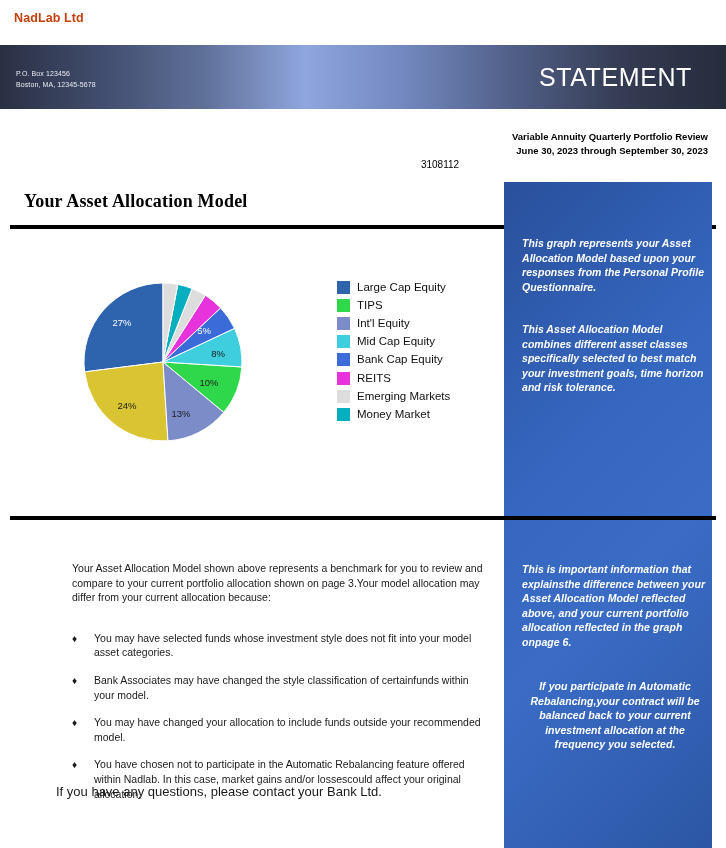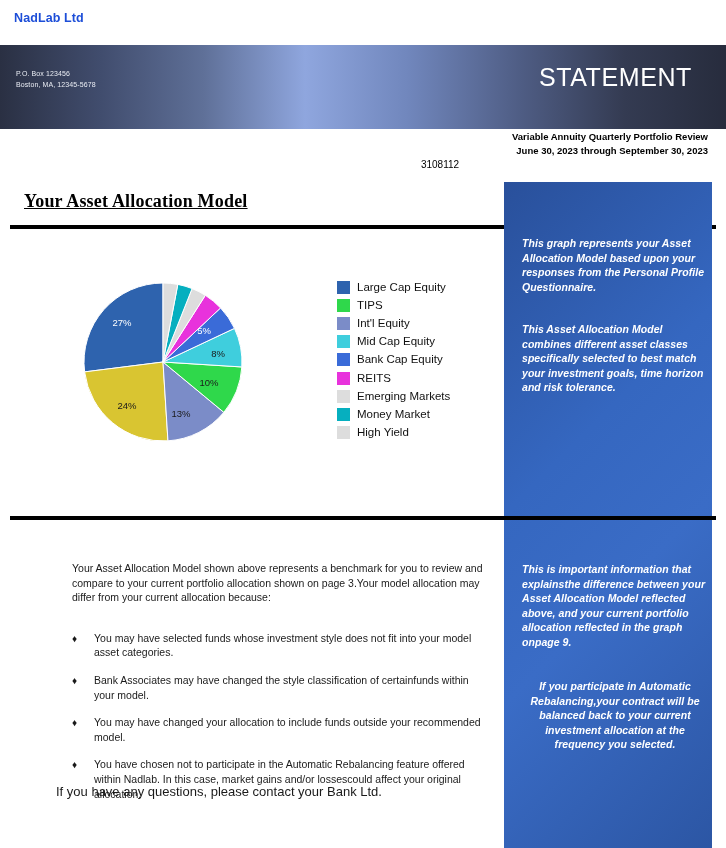--- a/index.html
+++ b/index.html
@@ -21,28 +21,28 @@
     position: absolute;
     left: 0; top: 0;
     width: 726px; height: 45px;
   }
   .logo-text {
     position: absolute;
     left: 14px; top: 11px;
     font-size: 12.5px;
     font-weight: bold;
     letter-spacing: 0.1px;
-    color: #1d4ed8;
+    color: #c2410c;
   }
 
   
   .header-band {
     position: absolute;
     left: 0; top: 45px;
-    width: 726px; height: 84px;
+    width: 726px; height: 64px;
     background: linear-gradient(to right,
         #2a3043 0%,
         #414d6e 14%,
         #5f7098 28%,
         #8fa6de 42%,
         #7187bd 56%,
         #4e5c83 72%,
         #343b52 86%,
         #272c3d 100%);
   }
@@ -84,21 +84,20 @@
 
   
   .section-title {
     position: absolute;
     left: 24px; top: 191px;
     font-family: "Liberation Serif", serif;
     font-size: 18px;
     font-weight: bold;
     color: #000;
     letter-spacing: 0.2px;
-    text-decoration: underline;
   }
   .rule {
     position: absolute;
     left: 10px;
     width: 706px;
     height: 4px;
     background: #000000;
   }
   .rule-top { top: 225px; }
   .rule-bottom { top: 516px; }
@@ -208,21 +207,21 @@
   <div class="l2">June 30, 2023 through September 30, 2023</div>
   <div class="l3">3108112</div>
 </div>
 
 <div class="section-title">Your Asset Allocation Model</div>
 <div class="rule rule-top"></div>
 
 <div class="blue-panel"></div>
 <div class="panel-note n1">This graph represents your Asset Allocation Model based upon your responses from the Personal Profile Questionnaire.</div>
 <div class="panel-note n2">This Asset Allocation Model combines different asset classes specifically selected to best match your investment goals, time horizon and risk tolerance.</div>
-<div class="panel-note n3">This is important information that explainsthe difference between your Asset Allocation Model reflected above, and your current portfolio allocation reflected in the graph onpage 9.</div>
+<div class="panel-note n3">This is important information that explainsthe difference between your Asset Allocation Model reflected above, and your current portfolio allocation reflected in the graph onpage 6.</div>
 <div class="panel-note n4">If you participate in Automatic Rebalancing,your contract will be balanced back to your current investment allocation at the frequency you selected.</div>
 
 <div class="rule rule-bottom"></div>
 
 <div class="chart-area">
   <svg id="pie-svg" width="200" height="185" viewBox="0 0 200 185">
       <path d="M 93 90 L 93.00 11.00 A 79 79 0 0 0 14.62 99.90 Z" fill="#2e63ae" stroke="#ffffff" stroke-width="1"></path>
       <path d="M 93 90 L 14.62 99.90 A 79 79 0 0 0 97.96 168.84 Z" fill="#d9c531" stroke="#ffffff" stroke-width="1"></path>
       <path d="M 93 90 L 97.96 168.84 A 79 79 0 0 0 153.87 140.36 Z" fill="#7b8cc8" stroke="#ffffff" stroke-width="1"></path>
       <path d="M 93 90 L 153.87 140.36 A 79 79 0 0 0 171.84 94.96 Z" fill="#2fd84b" stroke="#ffffff" stroke-width="1"></path>
@@ -267,24 +266,20 @@
       <span class="legend-label">REITS</span>
     </div>
     <div class="legend-row">
       <span class="legend-swatch" style="background: rgb(221, 221, 221);"></span>
       <span class="legend-label">Emerging Markets</span>
     </div>
     <div class="legend-row">
       <span class="legend-swatch" style="background: rgb(6, 175, 191);"></span>
       <span class="legend-label">Money Market</span>
     </div>
-    <div class="legend-row">
-      <span class="legend-swatch" style="background: rgb(221, 221, 221);"></span>
-      <span class="legend-label">High Yield</span>
-    </div>
   </div>
 
 <div class="body-copy">
   <p class="intro-para">Your Asset Allocation Model shown above represents a benchmark for you to review and compare to your current portfolio allocation shown on page 3.Your model allocation may differ from your current allocation because:</p>
   <ul class="bullet-list" id="bullet-list">
       <li class="bullet-item"><span class="bullet-dot">♦</span><span>You may have selected funds whose investment style does not fit into your model asset categories.</span></li>
       <li class="bullet-item"><span class="bullet-dot">♦</span><span>Bank Associates may have changed the style classification of certainfunds within your model.</span></li>
       <li class="bullet-item"><span class="bullet-dot">♦</span><span>You may have changed your allocation to include funds outside your recommended model.</span></li>
       <li class="bullet-item"><span class="bullet-dot">♦</span><span>You have chosen not to participate in the Automatic Rebalancing feature offered within Nadlab. In this case, market gains and/or lossescould affect your original allocation.</span></li>
     </ul>

